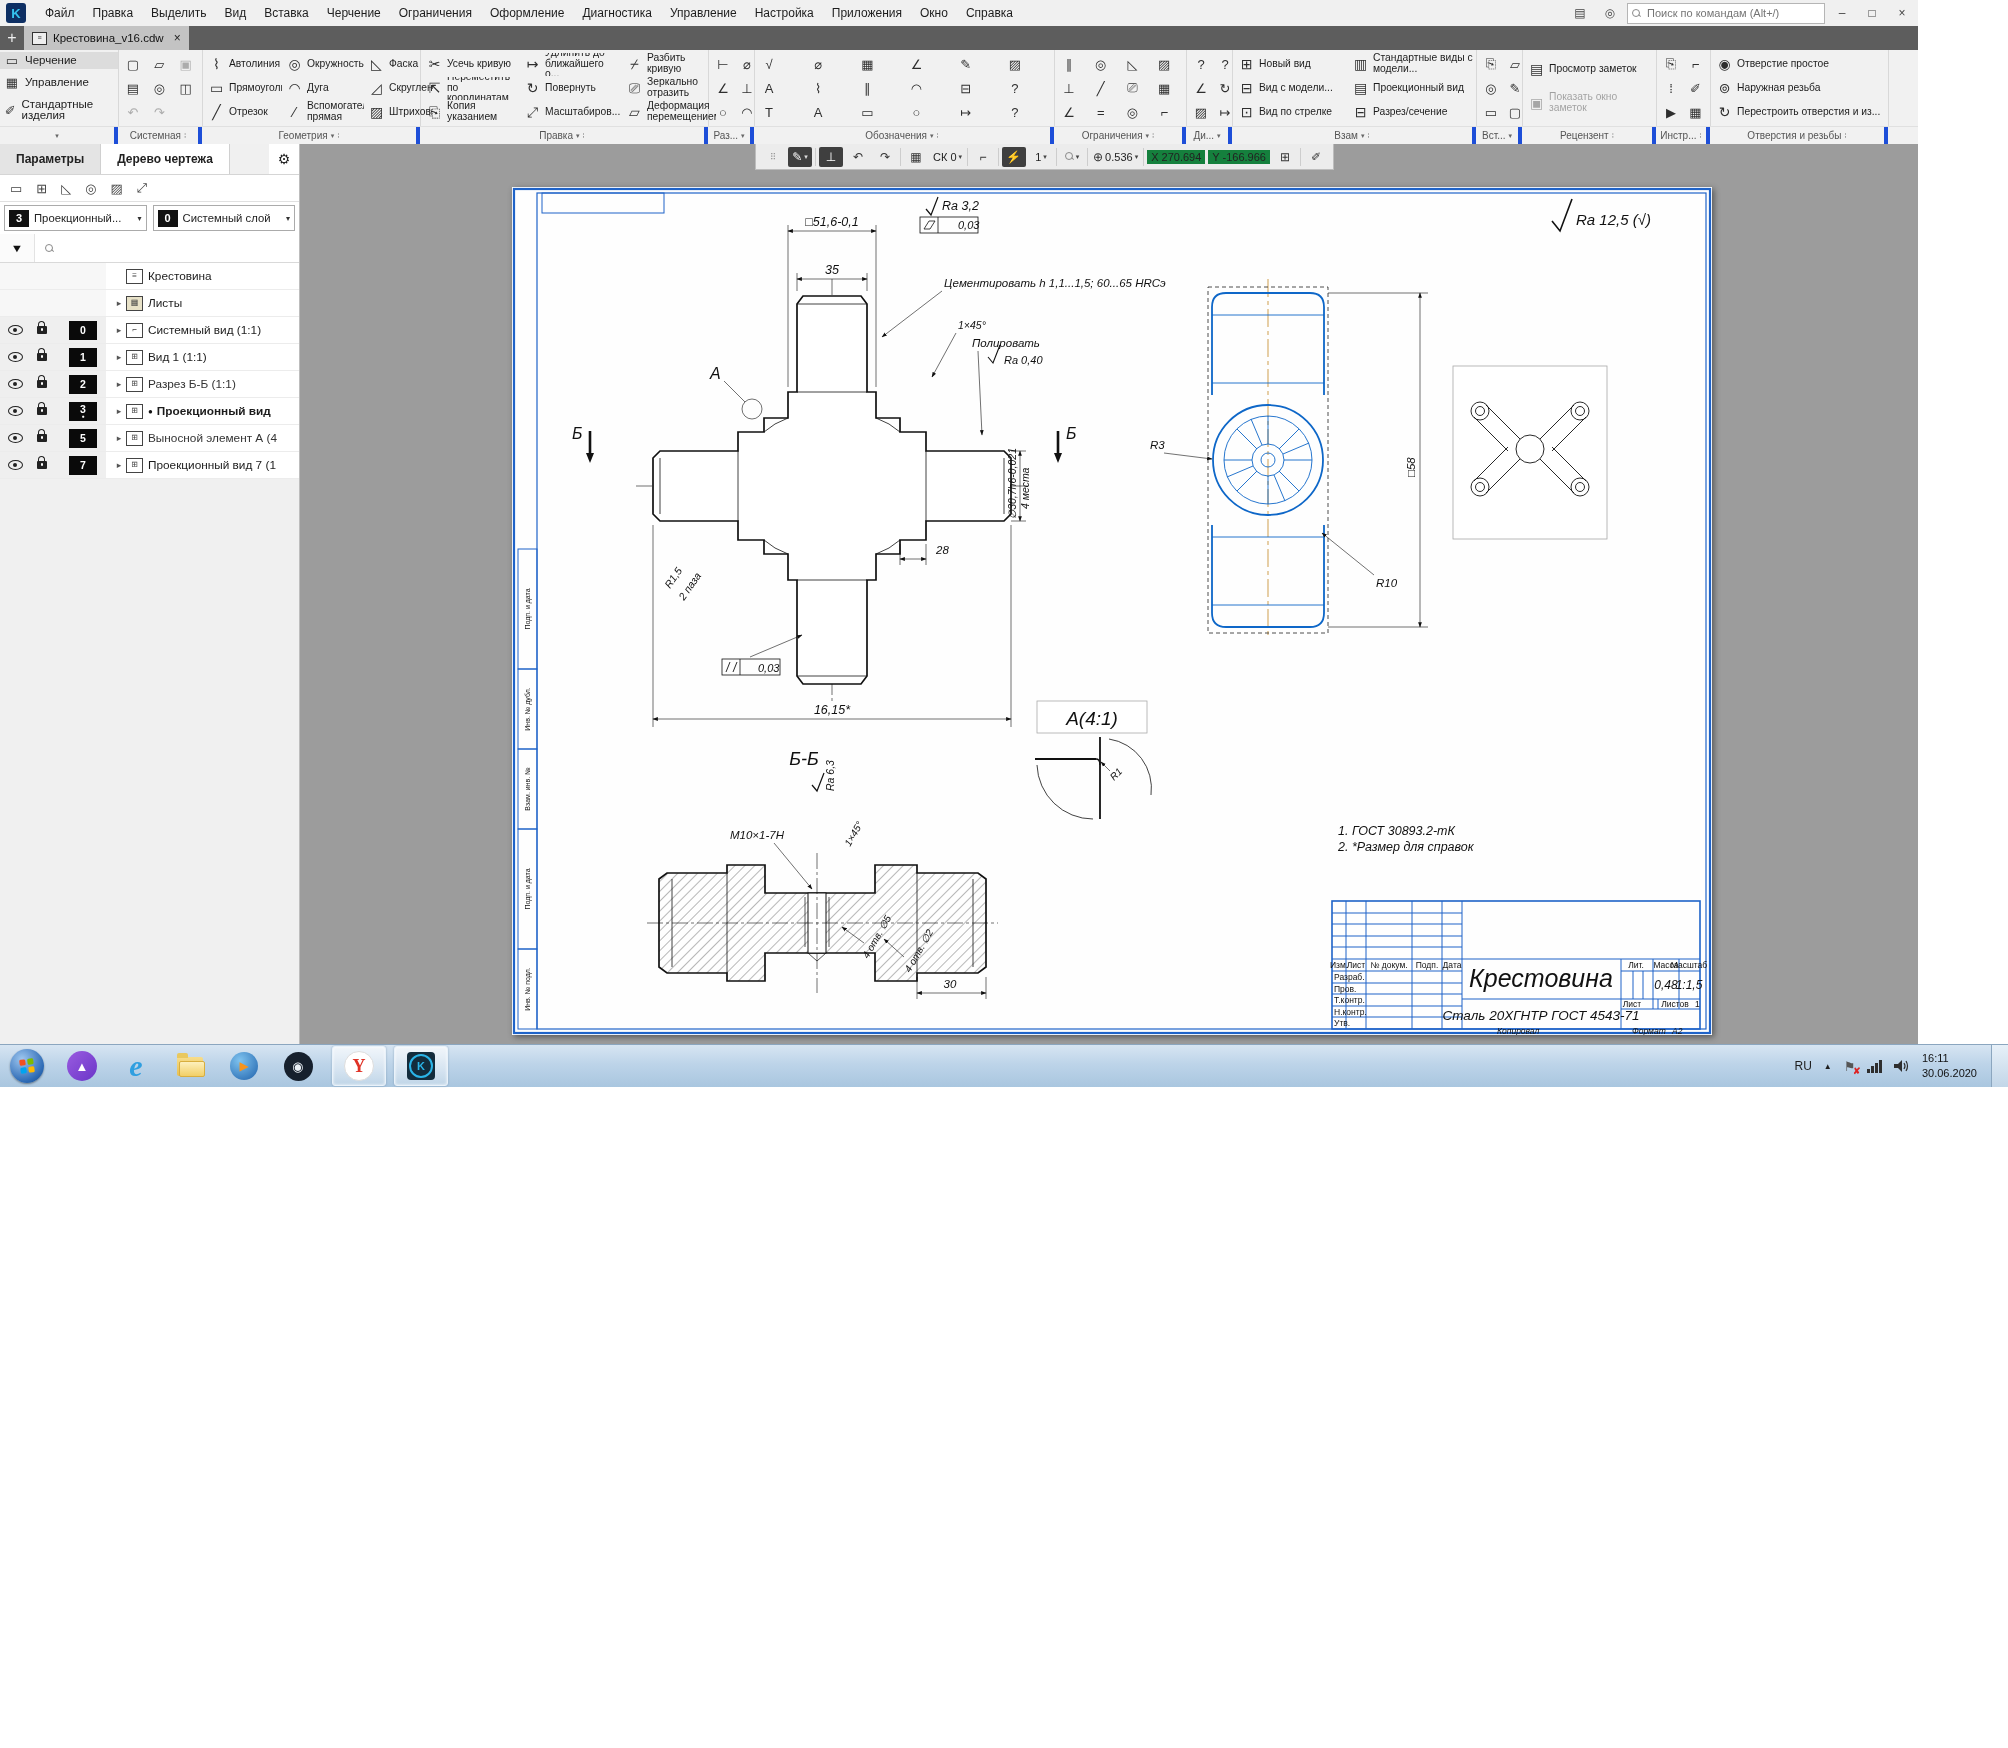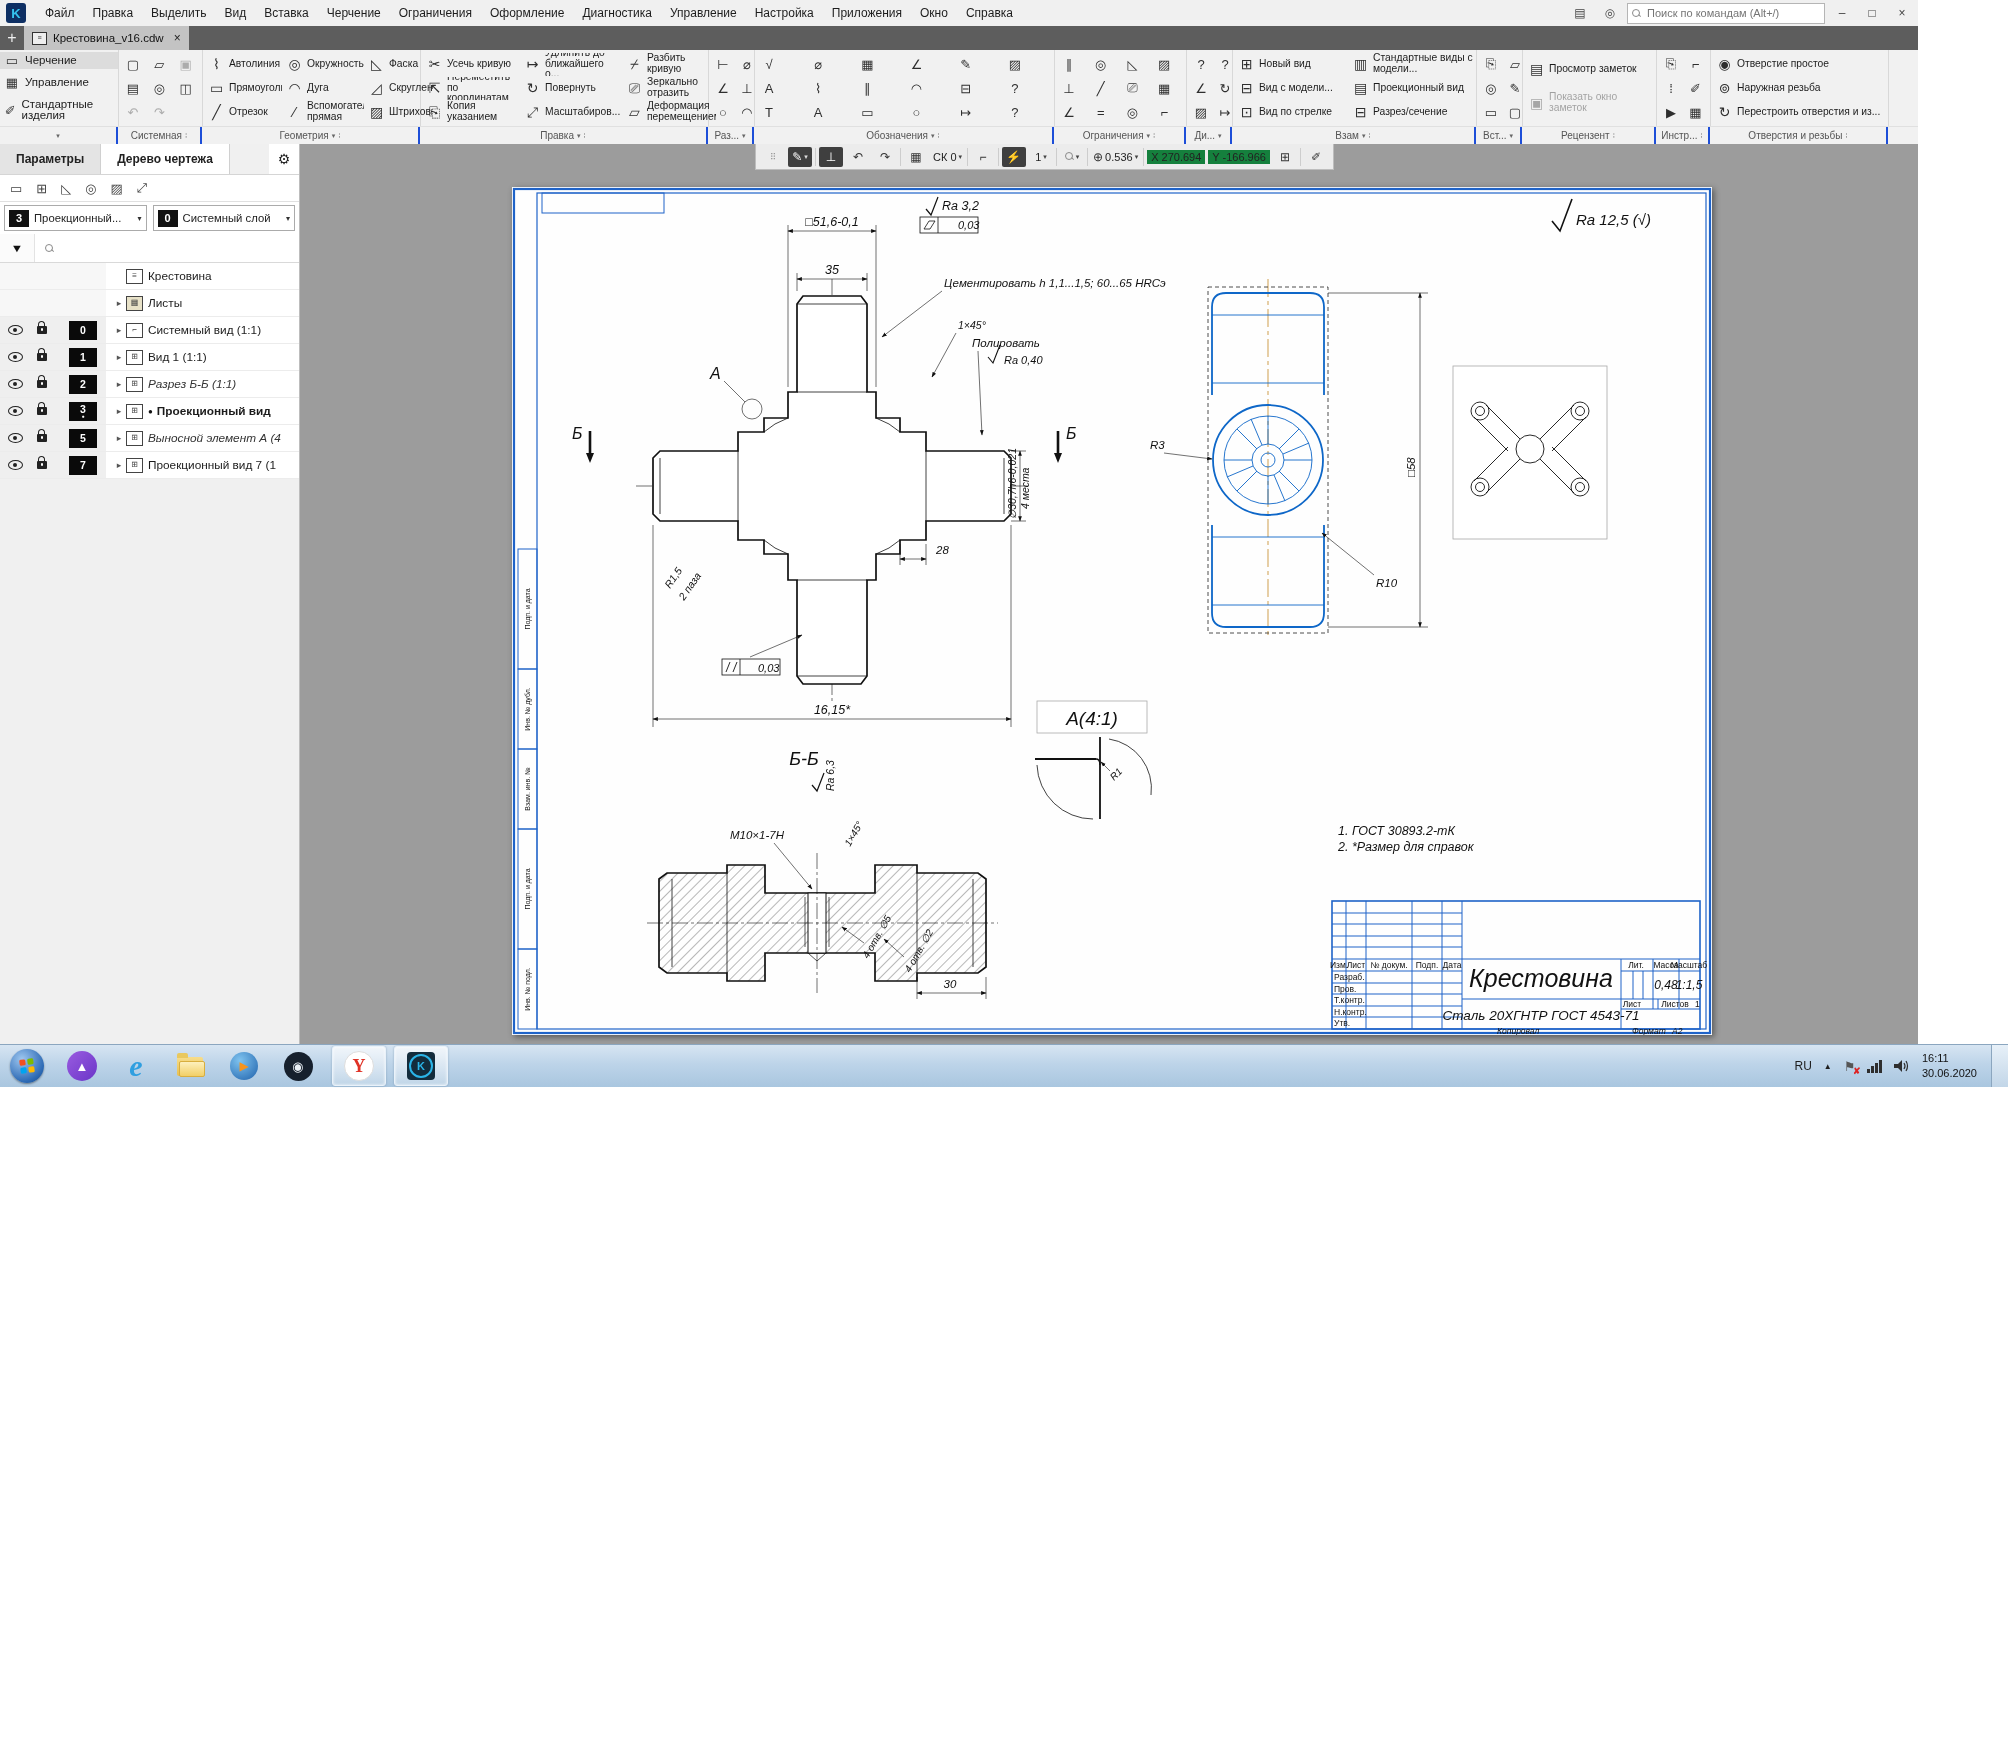--- a/index.html
+++ b/index.html
@@ -29,21 +29,21 @@
   .mode.active{background:#dcdcdc;}
   .mode .mico{font-size:13px;color:#333;width:16px;text-align:center;}
   .rgroup{border-right:1px solid #d8d8d8;padding:2px 3px;box-sizing:border-box;display:grid;grid-auto-flow:column;grid-template-rows:repeat(3,24px);align-items:center;column-gap:2px;}
   .ri{display:flex;align-items:center;gap:4px;padding:0 2px;height:23px;overflow:hidden;}
   .ri .ico{font-size:14px;color:#2e2e2e;width:17px;text-align:center;flex:0 0 auto;}
   .ri .lb{font-size:10.3px;line-height:1.03;color:#1c1c1c;white-space:normal;}
   .ri.dis{opacity:.38;}
   .iconcell{width:22px;height:23px;display:flex;align-items:center;justify-content:center;font-size:13px;color:#2e2e2e;}
   
   .glabels{position:absolute;left:0;top:126px;width:1918px;height:17px;background:#f1f1f1;border-top:1px solid #e0e0e0;border-bottom:1px solid #cfcfcf;display:flex;}
-  .gl{box-sizing:border-box;border-right:2px solid #1d4ed8;font-size:10px;color:#555;display:flex;align-items:center;justify-content:center;gap:3px;}
+  .gl{box-sizing:border-box;border-right:4px solid #1d4ed8;font-size:10px;color:#555;display:flex;align-items:center;justify-content:center;gap:3px;}
   .gl .gcar{font-size:7px;color:#666;}
   .gl .gdots{font-size:8px;color:#888;}
   .gl-modes{width:118px;}
   
   .main{position:absolute;left:0;top:144px;width:1918px;height:900px;}
   .sidepanel{position:absolute;left:0;top:0;width:300px;height:900px;background:#f0f0f0;border-right:1px solid #bdbdbd;box-sizing:border-box;}
   .ptabs{display:flex;height:30px;border-bottom:1px solid #d5d5d5;align-items:stretch;}
   .ptab{flex:0 0 auto;padding:0 16px;font-size:12px;color:#222;display:flex;align-items:center;background:#e4e4e4;border-right:1px solid #d0d0d0;font-weight:bold;}
   .ptab.active{background:#fff;}
   .pgear{margin-left:auto;width:30px;display:flex;align-items:center;justify-content:center;font-size:14px;color:#222;background:#fff;}
@@ -67,21 +67,21 @@
   .eye::after{content:"";position:absolute;left:5px;top:3px;width:4px;height:4px;background:#222;border-radius:50%;}
   .lock{position:relative;width:10px;height:8px;background:#222;margin-left:14px;border-radius:1px;}
   .lock::before{content:"";position:absolute;left:1px;top:-5px;width:5px;height:4px;border:1.6px solid #222;border-bottom:none;border-radius:4px 4px 0 0;}
   .lock::after{content:"";position:absolute;left:3.6px;top:2px;width:2.6px;height:2.6px;background:#fff;border-radius:50%;}
   .vbadge{width:28px;height:19px;background:#0a0a0a;color:#fff;font-size:10.5px;font-weight:bold;display:flex;flex-direction:column;align-items:center;justify-content:center;line-height:1;margin-left:22px;}
   .vbadge .bdot{font-size:5px;line-height:3px;}
   .texp{width:14px;text-align:center;color:#555;font-size:9px;margin-left:6px;flex:0 0 auto;}
   .ticn{width:15px;height:13px;border:1px solid #444;margin-right:5px;flex:0 0 auto;font-size:8px;line-height:11px;text-align:center;color:#444;background:#fff;}
   .tlabel{white-space:nowrap;overflow:hidden;}
   .trow.cur .tlabel{font-weight:bold;}
-  .trow.ital .tlabel{font-style:italic;color:#333;}
+  .trow.ital .tlabel{color:#333;}
   .tbullet{font-size:8px;margin-right:4px;color:#111;}
   
   .canvas{position:absolute;left:300px;top:0;width:1618px;height:900px;background:#9c9c9c;overflow:hidden;}
   .quickbar{position:absolute;left:455px;top:0;height:25px;background:#ececec;border:1px solid #bdbdbd;border-top:none;display:flex;align-items:center;gap:3px;padding:0 5px;}
   .qb{height:20px;min-width:20px;display:flex;align-items:center;justify-content:center;font-size:12px;color:#333;gap:2px;padding:0 2px;}
   .qb.dark{background:#3f3f3f;color:#fff;border-radius:2px;}
   .qsep{width:1px;height:18px;background:#cdcdcd;}
   .qtxt{font-size:11px;color:#222;}
   .qcar{font-size:7px;color:#444;}
   .qxy{font-size:11px;color:#222;background:#15803d;padding:1px 4px;}

